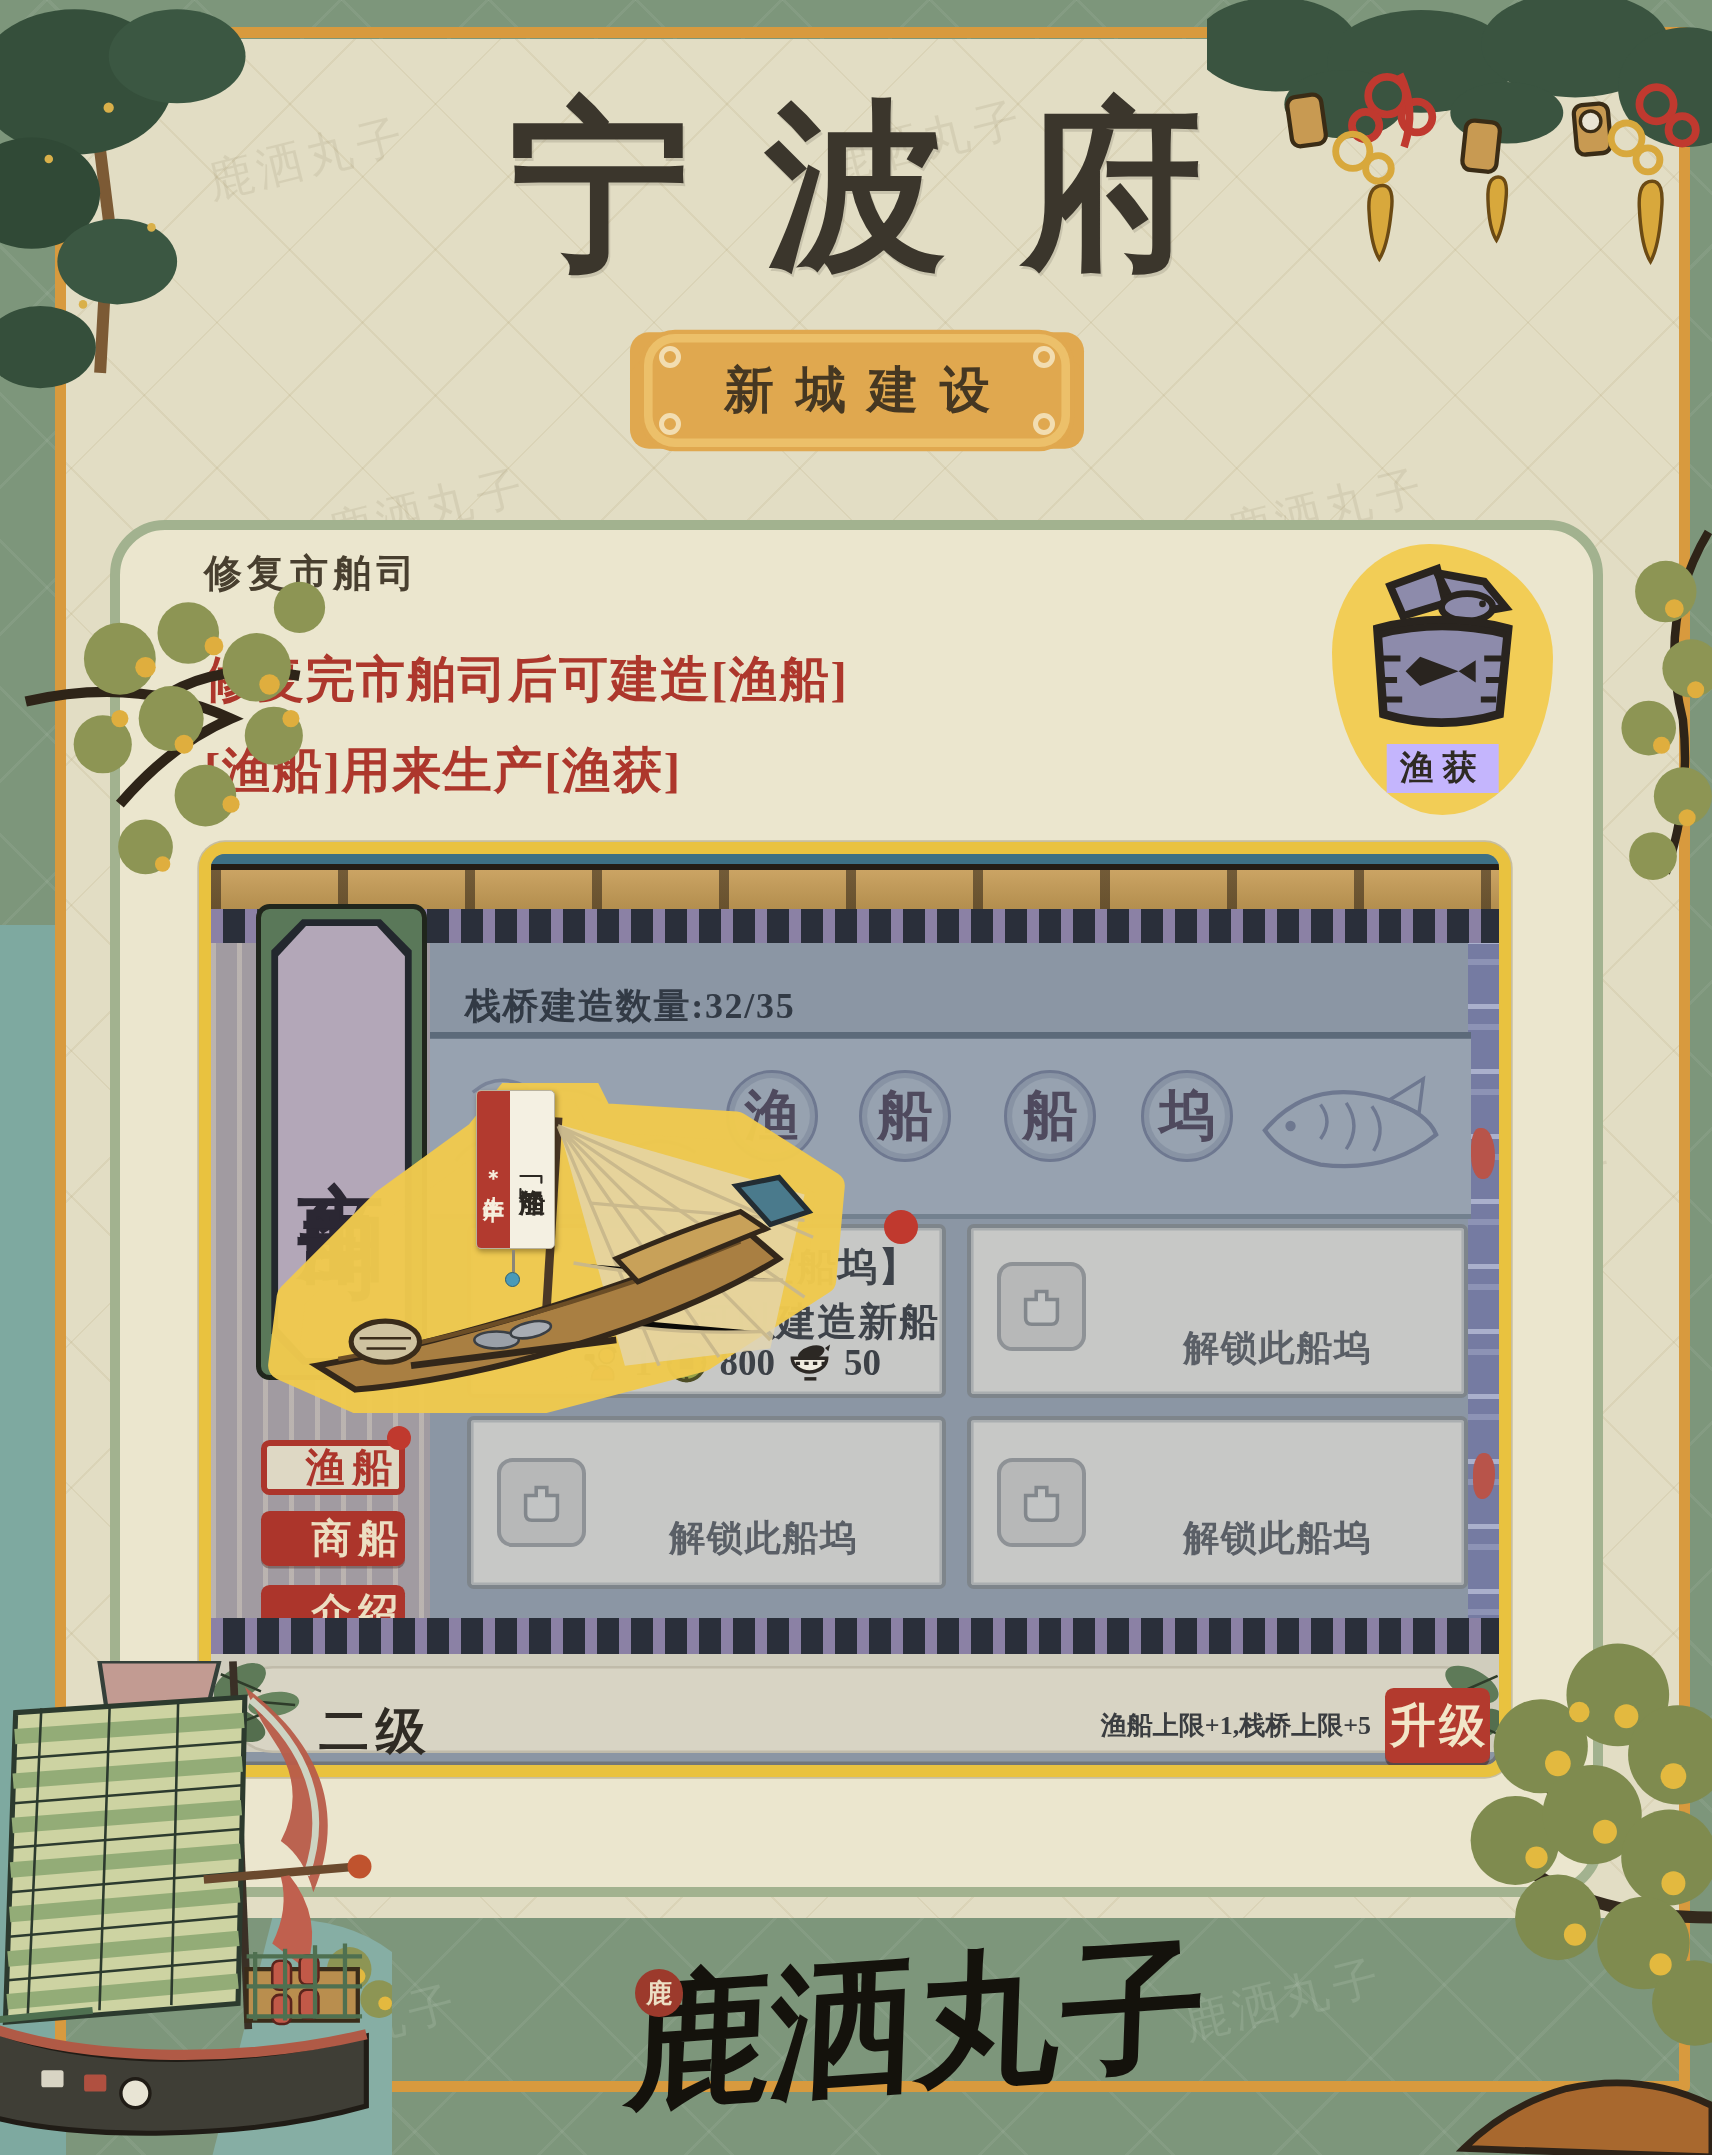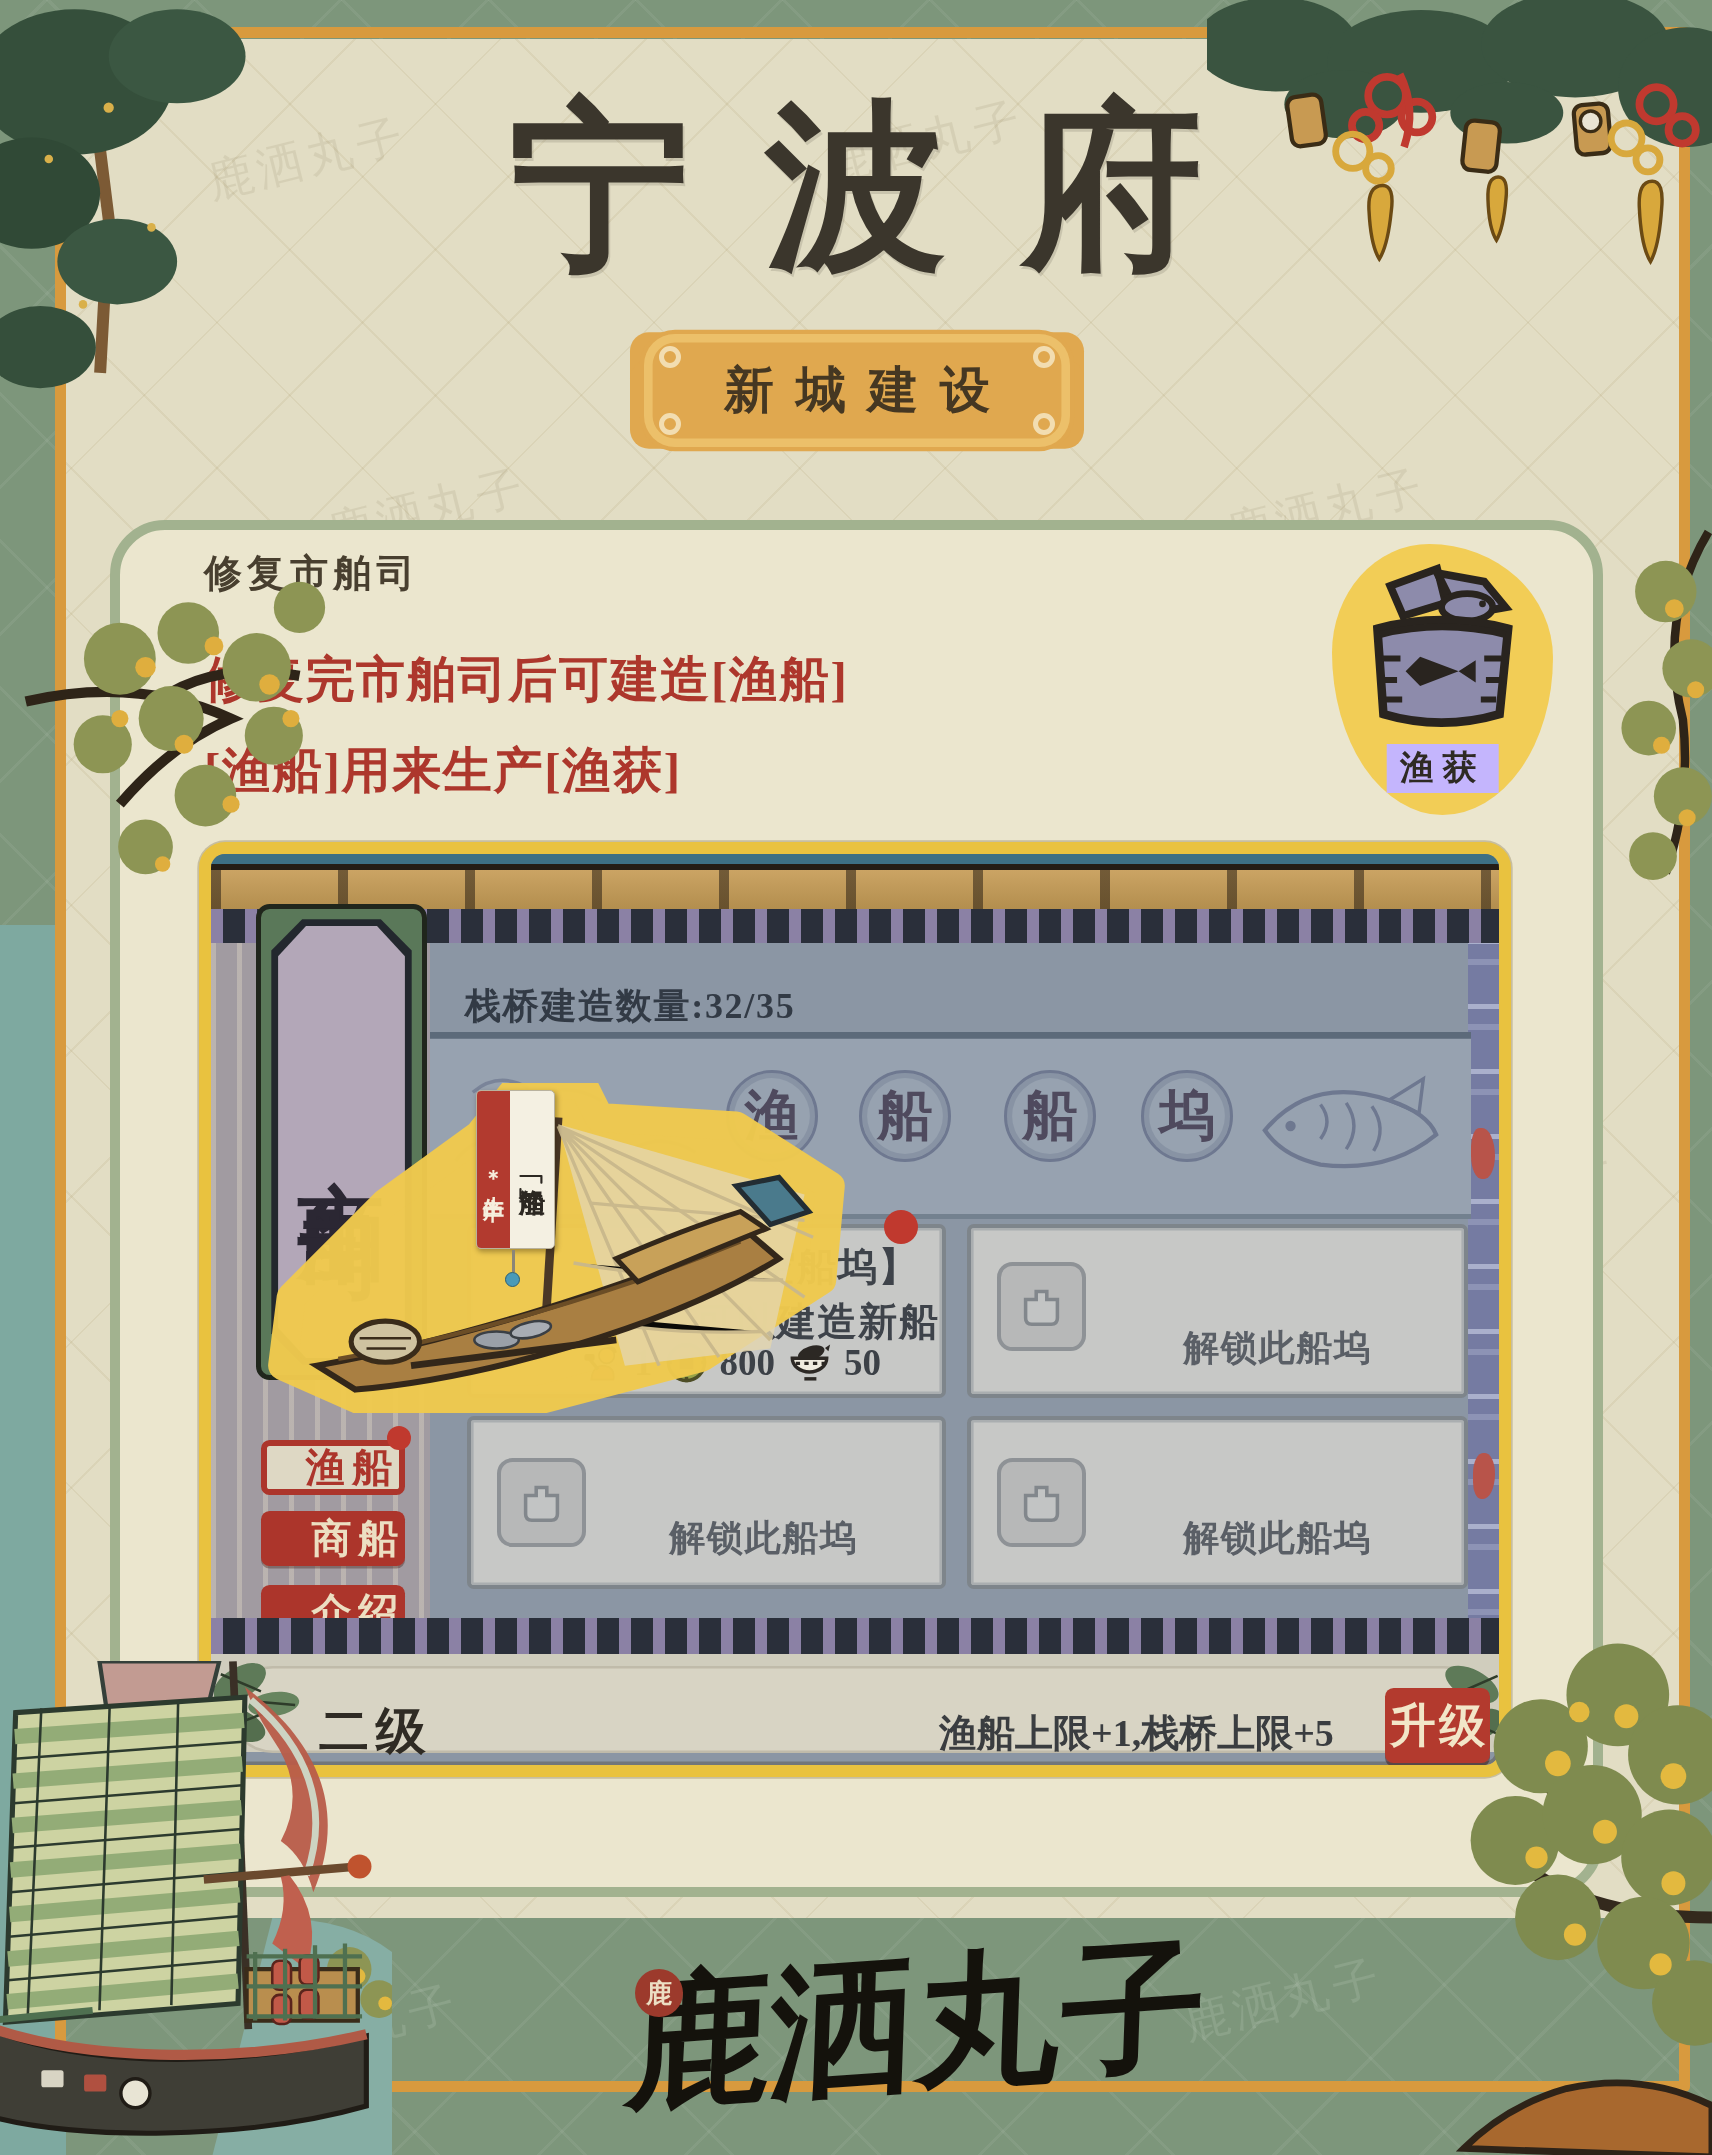--- a/index.html
+++ b/index.html
@@ -108,21 +108,21 @@
   .tab.active{background:#ded8c4;border:6px solid #ac352b;color:#ac352b;}
   .tab.plain{background:#ac352b;color:#ecdfc2;box-shadow:0 2.6px 0 rgba(60,20,10,.35);}
   
   .btag{left:265px;top:236px;width:79px;height:159px;background:#f4f0e2;border:1.7px solid #b9b29e;border-radius:5.1px;display:flex;overflow:hidden;box-shadow:1.7px 2.6px 5.1px rgba(40,30,10,.35);}
   .btag .strip{width:33px;background:#b23a2f;color:#f6efdd;writing-mode:vertical-rl;font-size:21.4px;font-weight:bold;display:flex;align-items:center;justify-content:center;letter-spacing:2.6px;}
   .btag .name{flex:1;writing-mode:vertical-rl;font-size:26.5px;font-weight:bold;color:#2c2822;display:flex;align-items:center;justify-content:center;letter-spacing:1.7px;}
   
   .barzone{left:0;top:800px;width:1288px;height:98px;background:#d0cdbd;}
   .lvlbar{left:18px;top:812px;width:1259px;height:87px;background:#d8d4c4;border-radius:45px;box-shadow:inset 0 0 0 2.6px rgba(120,110,90,.25);}
   .lvl-txt{left:108px;top:844px;font-size:50px;font-weight:bold;color:#2f2b24;letter-spacing:6.8px;}
-  .fx-txt{left:728px;top:854px;width:432px;text-align:left;font-size:38px;font-weight:bold;color:#3a3d40;}
+  .fx-txt{left:728px;top:854px;width:432px;text-align:right;font-size:26px;font-weight:bold;color:#3a3d40;}
   .upg{left:1174px;top:834px;width:105px;height:75px;background:#b33a2e;border-radius:8.6px;display:flex;align-items:center;justify-content:center;
     font-size:46px;font-weight:bold;color:#f2e6c8;letter-spacing:3.4px;text-indent:3.4px;box-shadow:0 3.4px 0 rgba(60,15,8,.45);cursor:pointer;}
   .rstrip{left:1257px;top:89px;width:31px;height:711px;
     background:repeating-linear-gradient(0deg,#757ba2 0 39px,#8d93b5 39px 45px, #757ba2 45px 60px, #aab0cc 60px 65px);}
   
   .sig{left:625px;top:1931px;width:514px;z-index:14;font-size:144px;font-weight:bold;color:#14120c;
     transform:rotate(-4deg) skewX(-6deg);letter-spacing:1.7px;white-space:nowrap;}
   .seal{left:635px;top:1969px;width:48px;height:48px;background:#9c3a2c;border-radius:50%;z-index:15;
     display:flex;align-items:center;justify-content:center;color:#ecdfc4;font-size:26px;font-weight:bold;}
   

